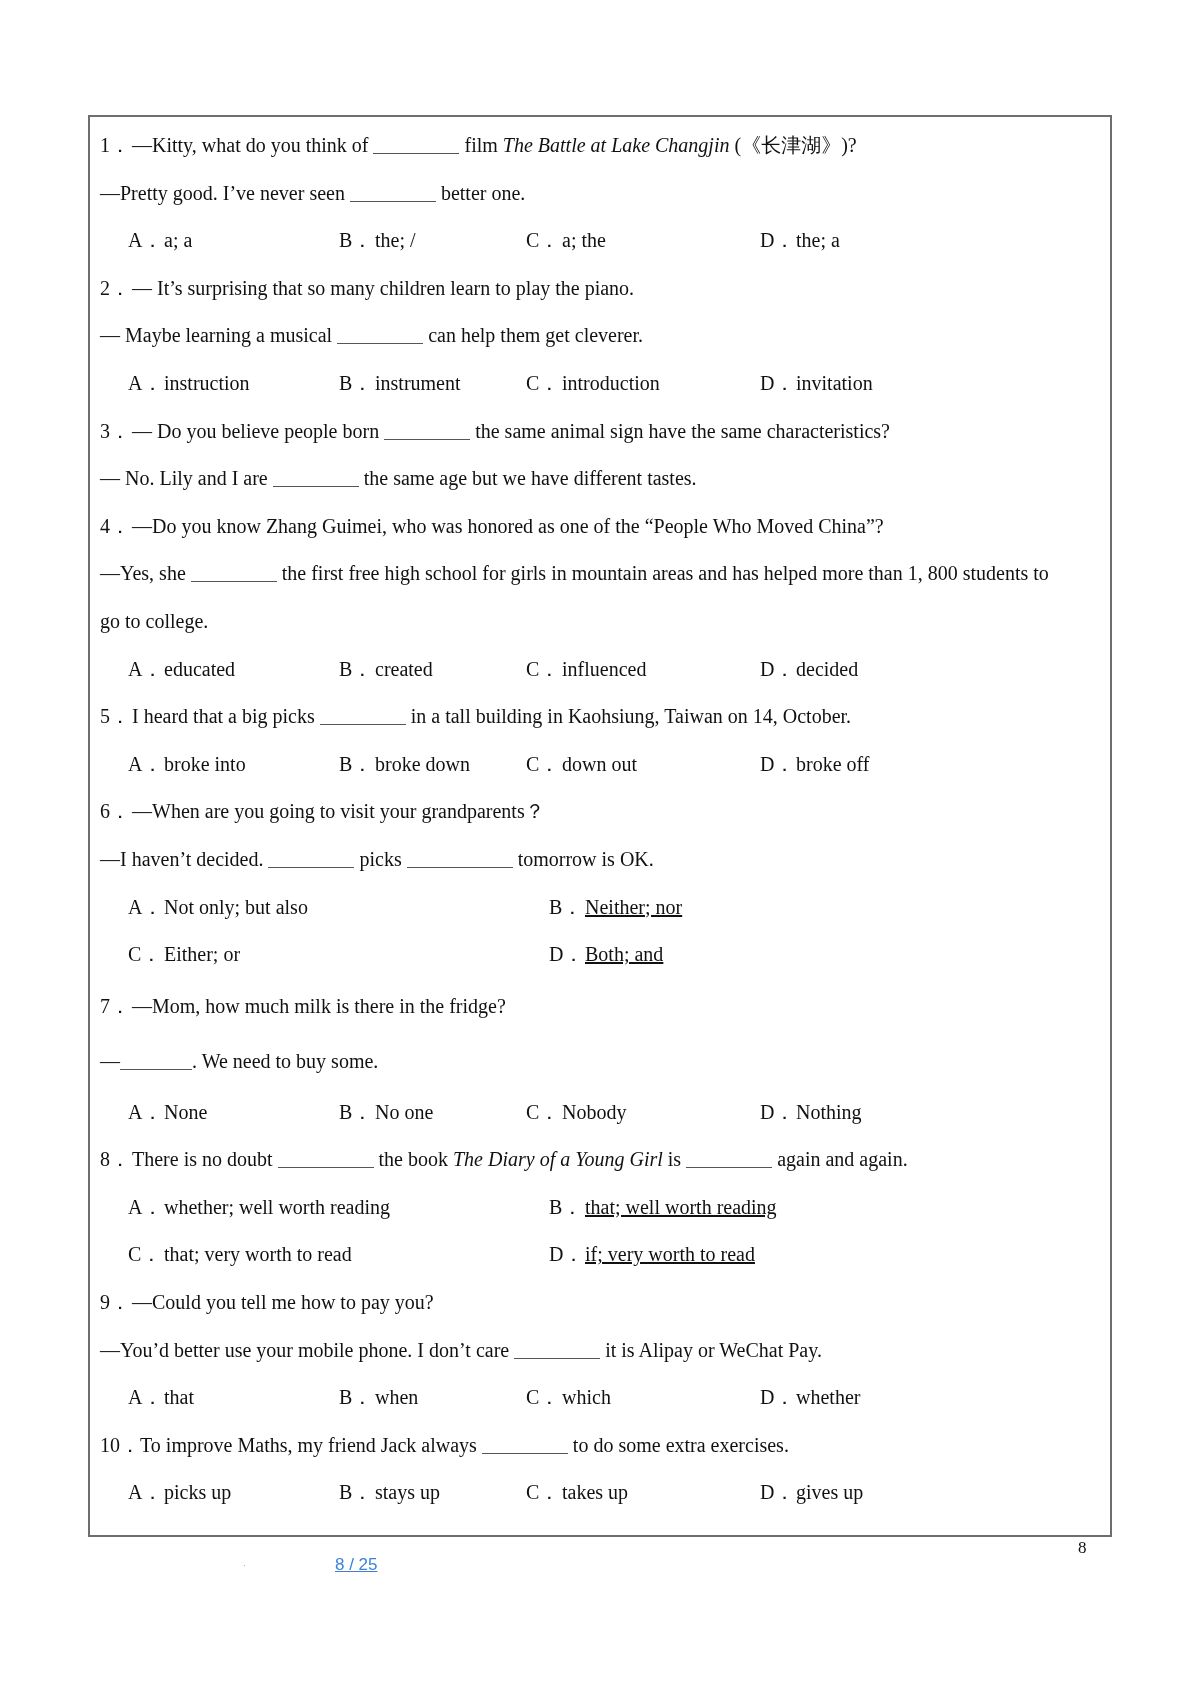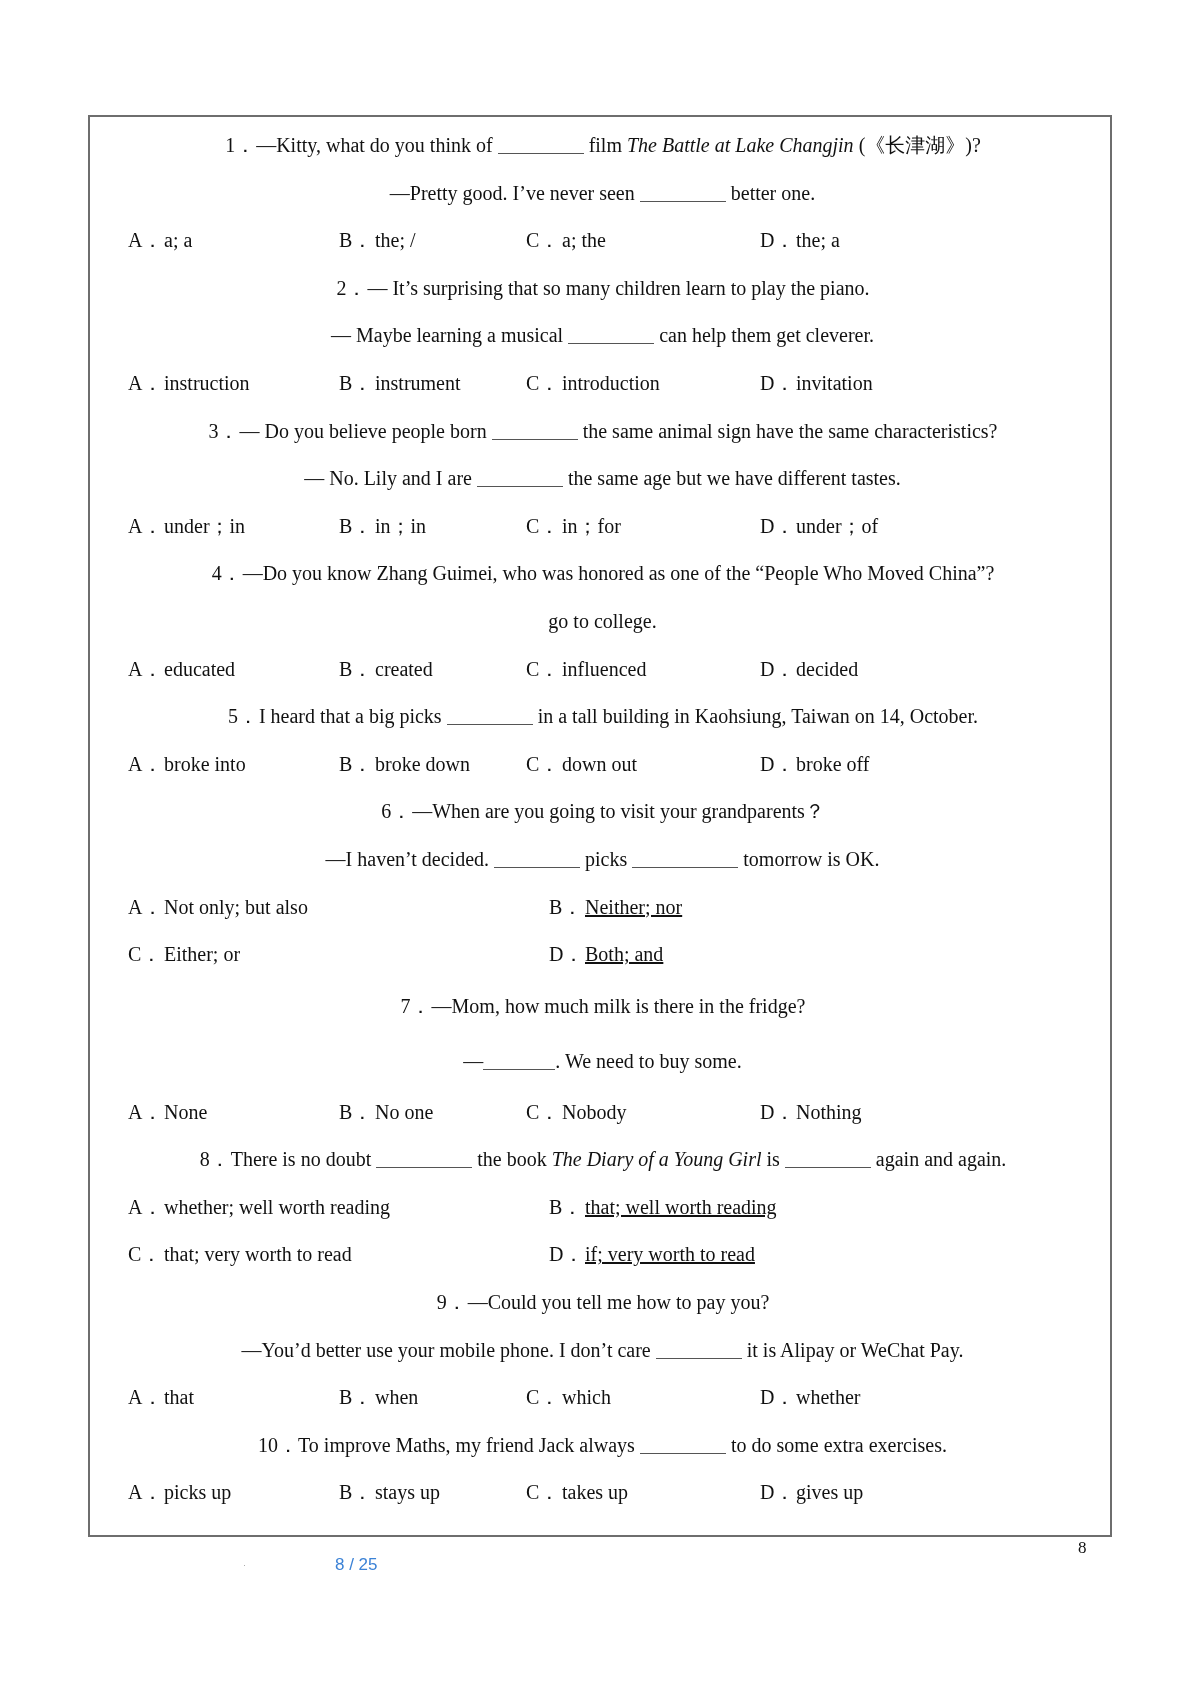--- a/index.html
+++ b/index.html
@@ -1,33 +1,33 @@
 <!DOCTYPE html>
 <html><head>
 <meta charset="utf-8">
 <style>
   html, body { margin: 0; padding: 0; background: #ffffff; }
   body { width: 1200px; height: 1698px; position: relative; overflow: hidden;
          font-family: "Liberation Serif", "DejaVu Serif", serif; color: #111; }
   .box { position: absolute; left: 88px; top: 115px; width: 1024px; height: 1422px;
          border: 2px solid #6e6e6e; box-sizing: border-box; }
   .content { position: absolute; left: 100px; top: 122px; width: 1005px; }
-  .line { height: 47.6px; line-height: 47.6px; font-size: 20px; white-space: nowrap; text-align: center; }
+  .line { height: 47.6px; line-height: 47.6px; font-size: 20px; white-space: nowrap; }
   .line.tall { height: 55px; line-height: 55px; }
   .opts { position: relative; height: 47.6px; line-height: 47.6px; font-size: 20px; white-space: nowrap; margin-left: 28px; }
   .opt { position: absolute; top: 0; }
   .o0 { left: 0; } .o1 { left: 211px; } .o2 { left: 398px; } .o3 { left: 632px; }
   .opts.two .o1 { left: 421px; text-decoration: underline; }
   .opt .lbl { display: inline-block; width: 36px; }
   .num { display: inline-block; min-width: 32px; }
   .blank { display: inline-block; border-bottom: 1px solid #555; height: 1em; vertical-align: -2px; }
   .b8 { width: 86px; } .b7 { width: 72px; } .b10 { width: 106px; } .b9 { width: 96px; }
   em { font-style: italic; }
   .page-counter { position: absolute; left: 335px; top: 1555px; font-family: "Liberation Sans", "DejaVu Sans", sans-serif;
-                  font-size: 17px; color: #3b82d6; }
+                  font-size: 17px; color: #3b82d6; text-decoration: underline; }
   .page-num { position: absolute; left: 1078px; top: 1538px; font-size: 17px; color: #111; }
   .dot { position: absolute; left: 244px; top: 1565px; width: 1px; height: 1px; background: #aaa; }
 </style>
 </head>
 <body>
 
 <div class="box"></div>
 
 <div class="content">
 
@@ -49,30 +49,25 @@
       <span class="opt o0"><span class="lbl">A．</span><span>instruction</span></span>
       <span class="opt o1"><span class="lbl">B．</span><span>instrument</span></span>
       <span class="opt o2"><span class="lbl">C．</span><span>introduction</span></span>
       <span class="opt o3"><span class="lbl">D．</span><span>invitation</span></span>
     </div>
   </div>
 
   <div>
     <div class="line"><span class="num">3．</span><span>— Do you believe people born </span><span class="blank b8"></span><span> the same animal sign have the same characteristics?</span></div>
     <div class="line"><span>— No. Lily and I are </span><span class="blank b8"></span><span> the same age but we have different tastes.</span></div>
-    <div class="opts">
-      <span class="opt o0"><span class="lbl">A．</span><span>under；in</span></span>
-      <span class="opt o1"><span class="lbl">B．</span><span>in；in</span></span>
-      <span class="opt o2"><span class="lbl">C．</span><span>in；for</span></span>
-      <span class="opt o3"><span class="lbl">D．</span><span>under；of</span></span>
-    </div>
   </div>
 
   <div>
     <div class="line"><span class="num">4．</span><span>—Do you know Zhang Guimei, who was honored as one of the “People Who Moved China”?</span></div>
+    <div class="line"><span>—Yes, she </span><span class="blank b8"></span><span> the first free high school for girls in mountain areas and has helped more than 1, 800 students to</span></div>
     <div class="line"><span>go to college.</span></div>
     <div class="opts">
       <span class="opt o0"><span class="lbl">A．</span><span>educated</span></span>
       <span class="opt o1"><span class="lbl">B．</span><span>created</span></span>
       <span class="opt o2"><span class="lbl">C．</span><span>influenced</span></span>
       <span class="opt o3"><span class="lbl">D．</span><span>decided</span></span>
     </div>
   </div>
 
   <div>

